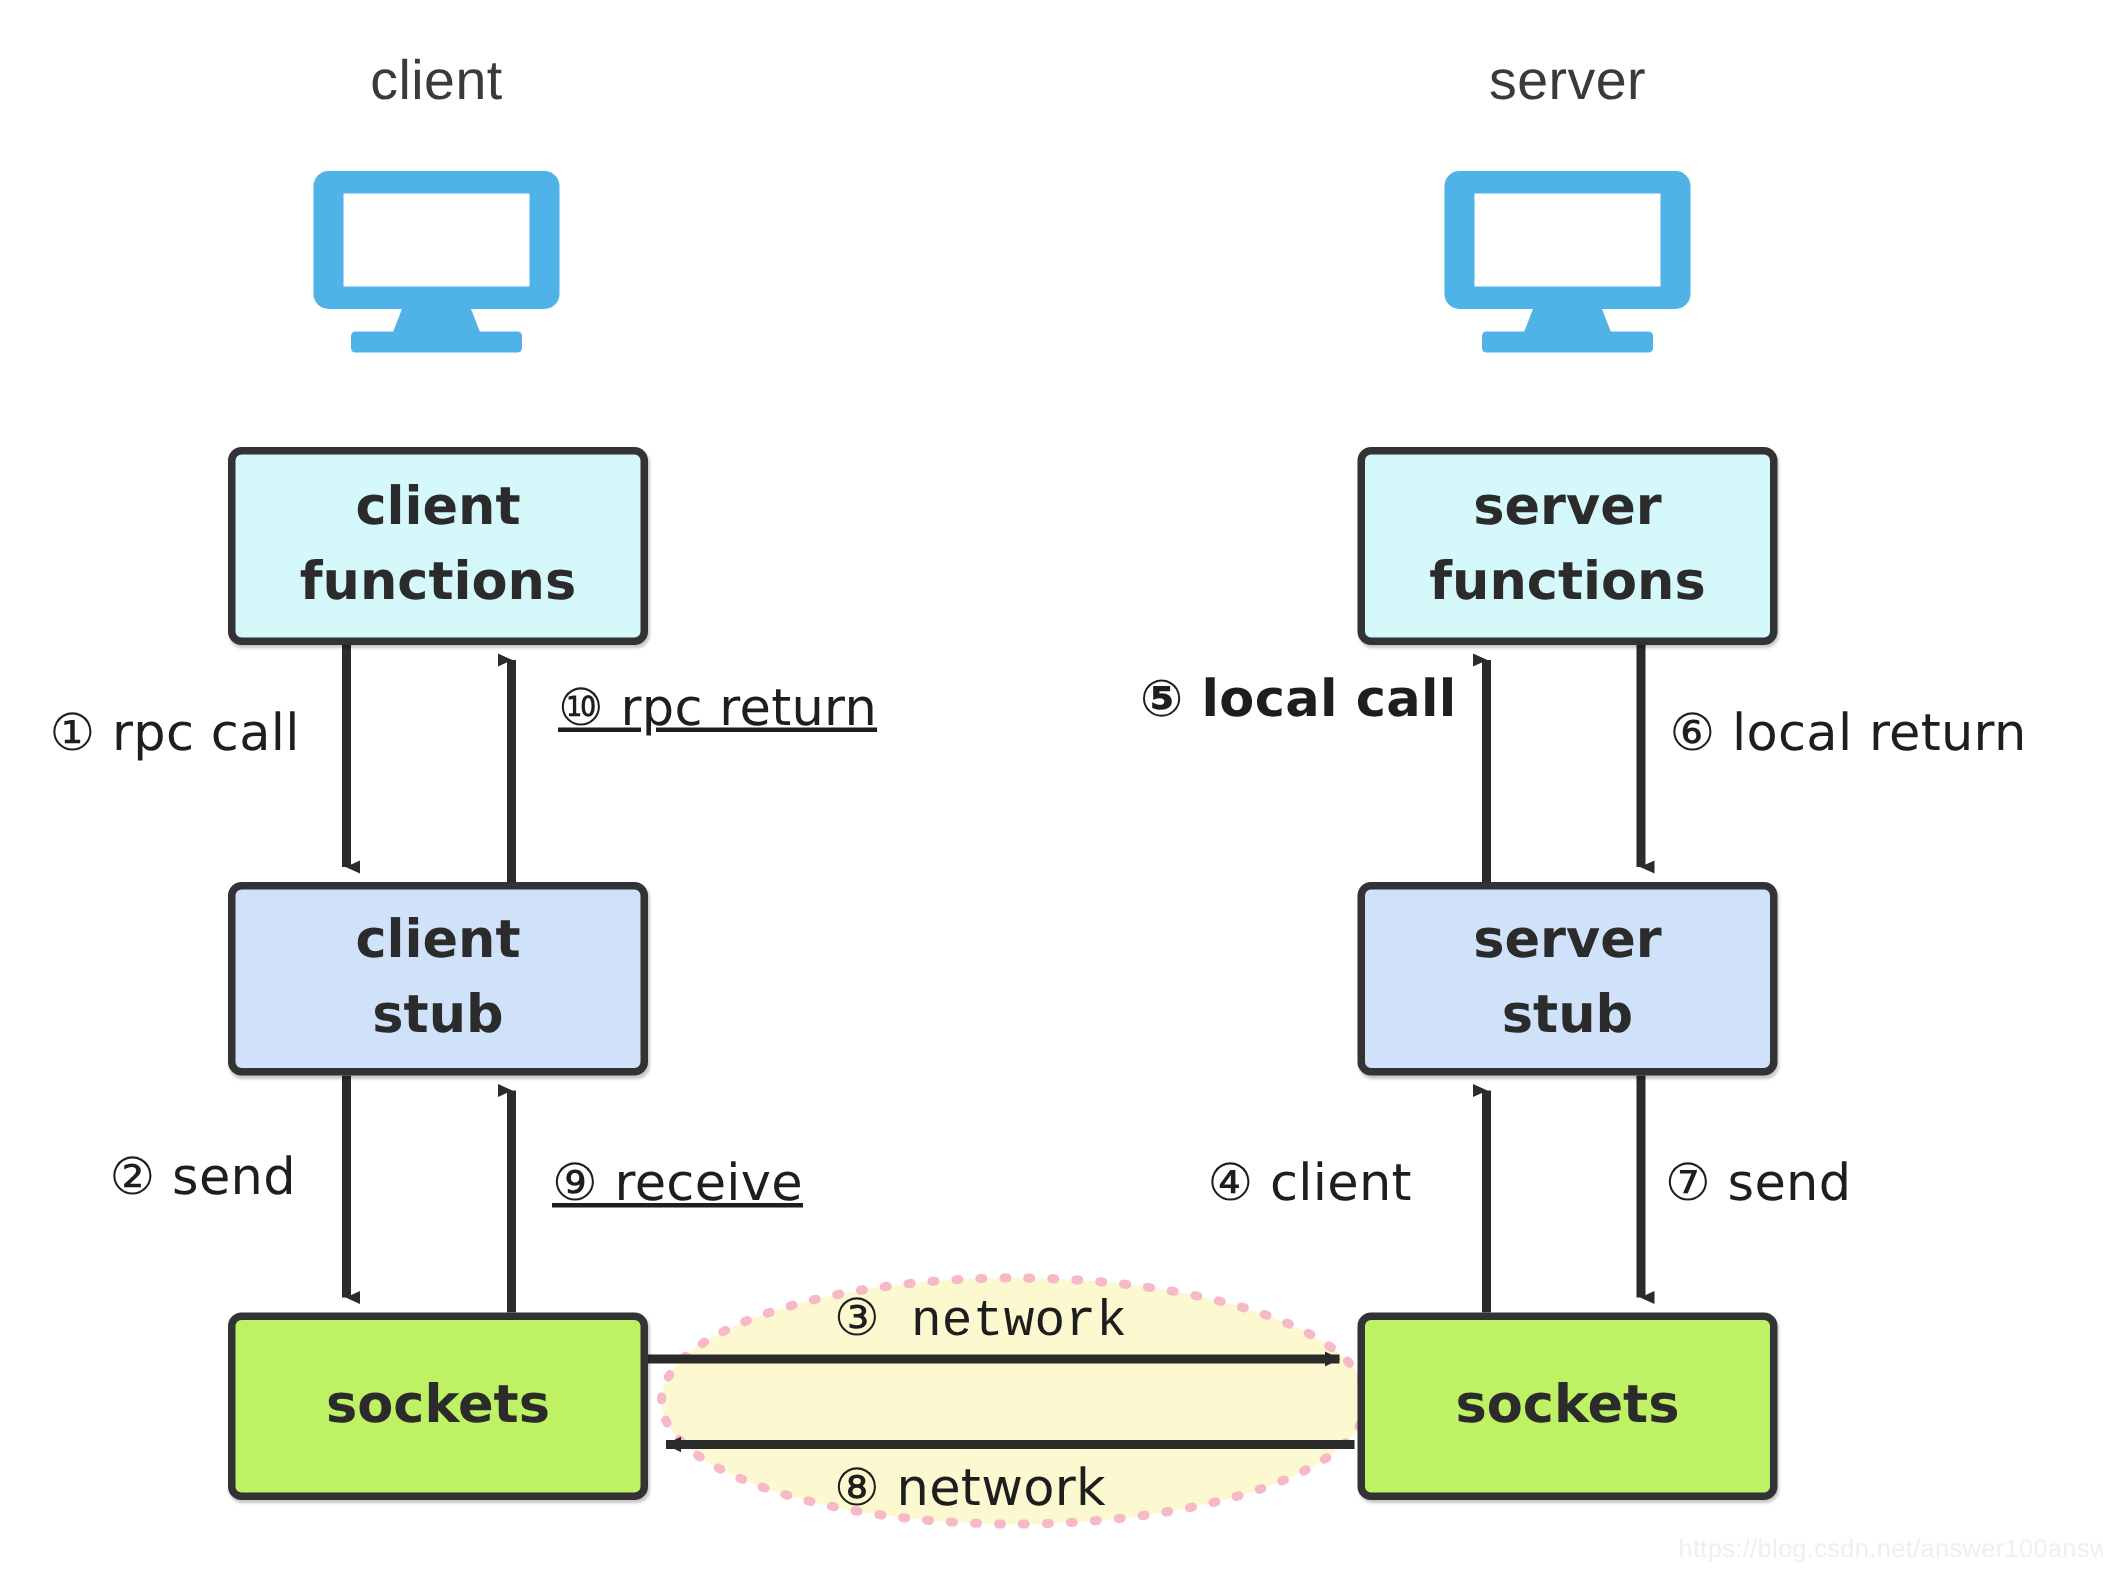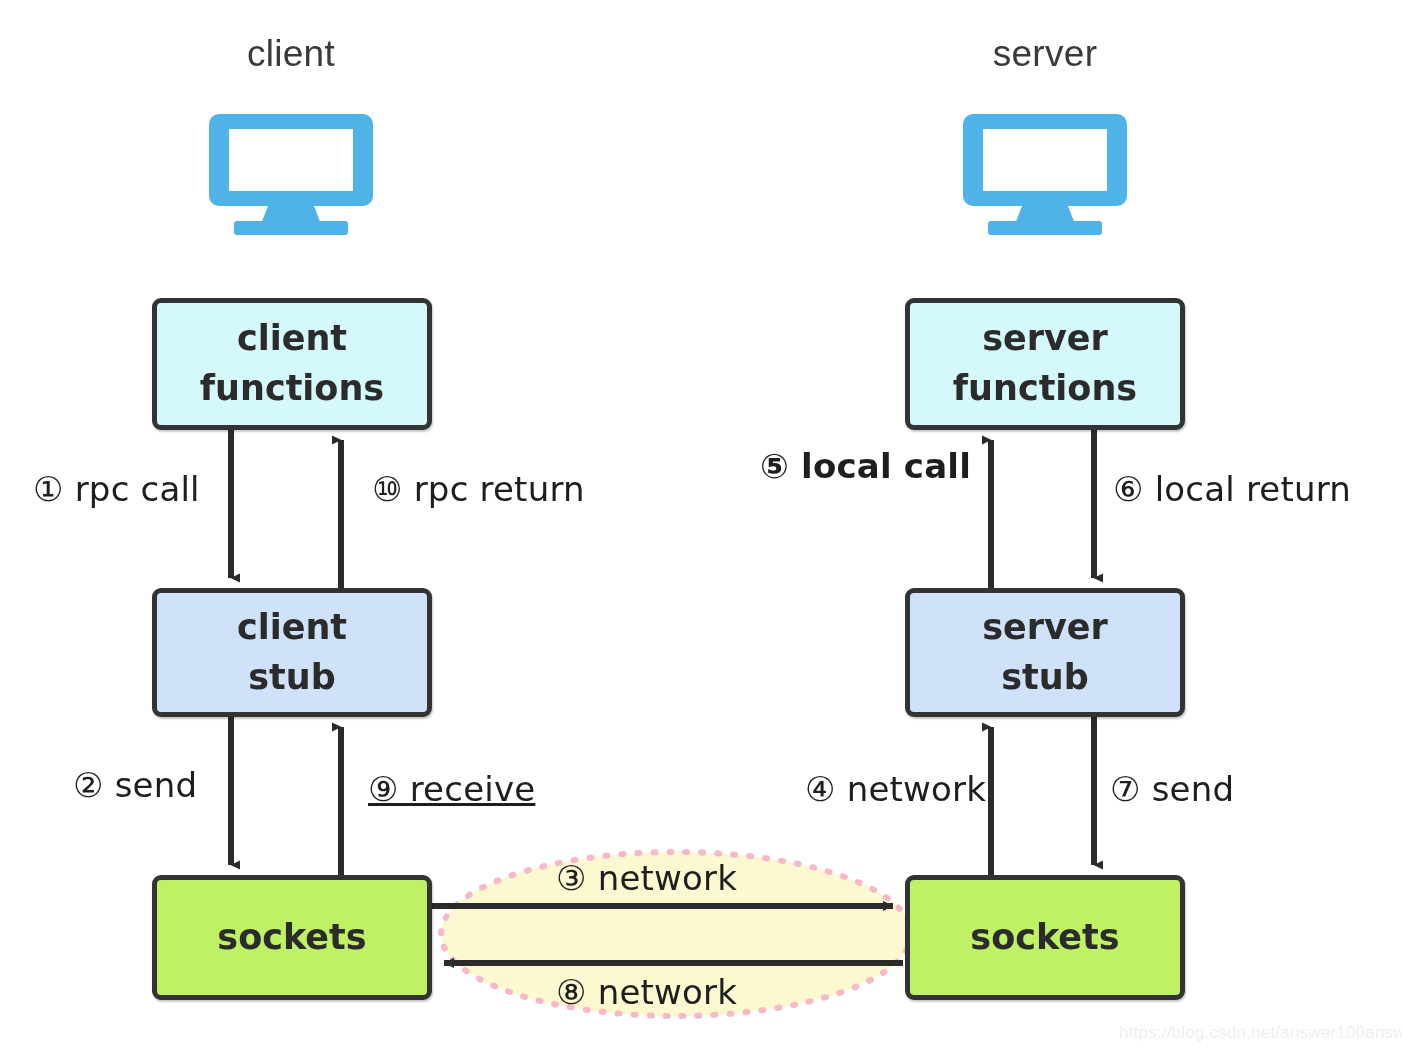--- a/index.html
+++ b/index.html
@@ -156,27 +156,27 @@
 <div class="abs node-box box-stub" style="left:905px; top:588px; width:280px; height:129px;">
   <span class="line">server</span>
   <span class="line">stub</span>
 </div>
 
 <div class="abs node-box box-sockets" style="left:905px; top:875px; width:280px; height:125px;">
   <span class="line">sockets</span>
 </div>
 
 <div class="abs step-label" style="left:33px; top:469px;">① rpc call</div>
-<div class="abs step-label" style="left:372px; top:469px;">⑩ rpc return</div>
+<div class="abs step-label" style="left:372px; top:452px;text-decoration:underline;">⑩ rpc return</div>
 
 <div class="abs step-label" style="left:73px; top:765px;">② send</div>
 <div class="abs step-label" style="left:368px; top:769px;text-decoration:underline;">⑨ receive</div>
 
 <div class="abs step-label" style="left:760px; top:446px;font-weight:bold;">⑤ local call</div>
 <div class="abs step-label" style="left:1113px; top:469px;">⑥ local return</div>
 
-<div class="abs step-label" style="left:805px; top:769px;">④ network</div>
+<div class="abs step-label" style="left:805px; top:769px;">④ client</div>
 <div class="abs step-label" style="left:1110px; top:769px;">⑦ send</div>
 
-<div class="abs step-label" style="left:556px; top:858px;">③ network</div>
+<div class="abs step-label" style="left:556px; top:858px;font-family:Liberation Mono, monospace;">③ network</div>
 <div class="abs step-label" style="left:556px; top:972px;">⑧ network</div>
 
 <div class="abs watermark" style="left:1119px; top:1023px;">https://blog.csdn.net/answer100answer</div>
 
 </body></html>

